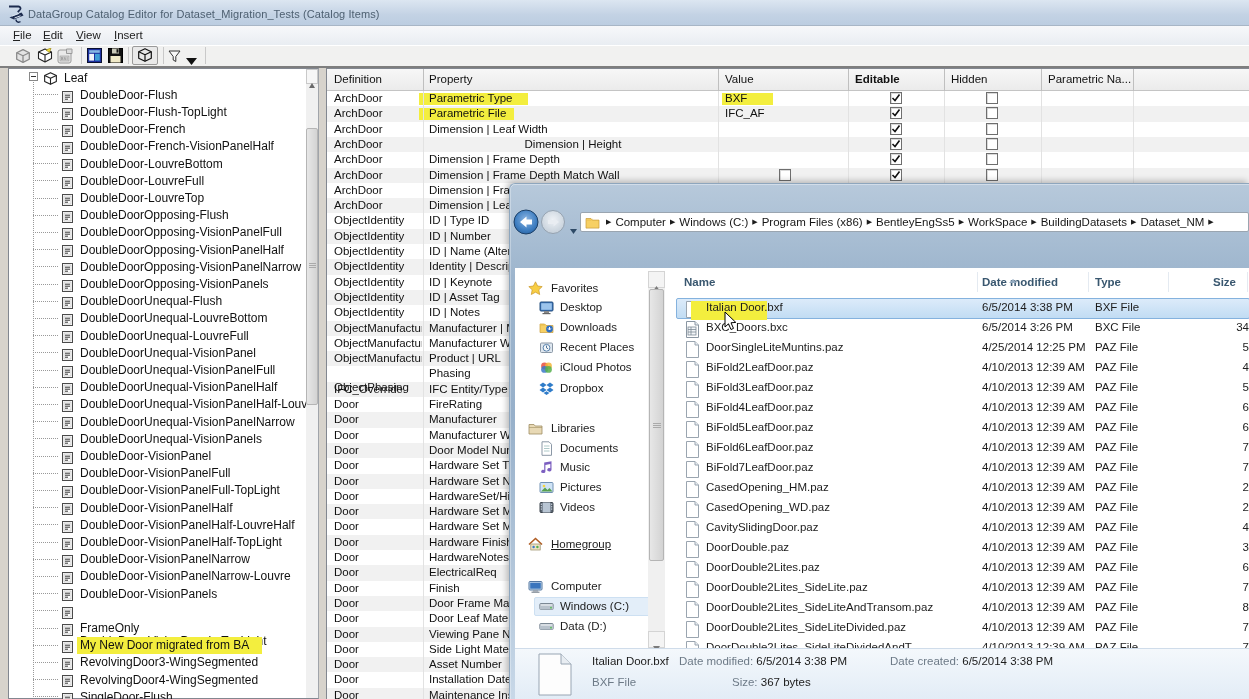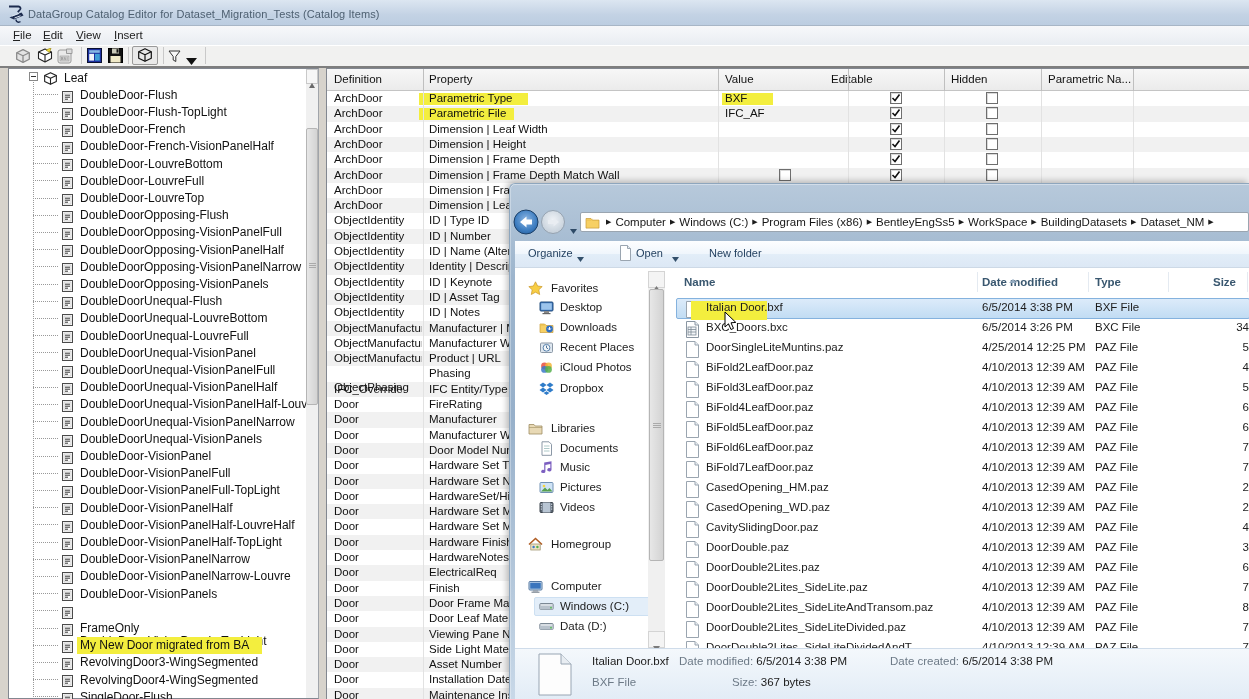--- a/index.html
+++ b/index.html
@@ -493,21 +493,21 @@
       <div style="left:7px;width:88px;">ArchDoor</div>
       <div style="left:102px;width:288px;">Parametric File</div>
       <div style="left:398px;width:120px;">IFC_AF</div>
     </div>
     <div class="abs grow" style="top:52.6px;">
       <div style="left:7px;width:88px;">ArchDoor</div>
       <div style="left:102px;width:288px;">Dimension | Leaf Width</div>
     </div>
     <div class="abs grow" style="top:67.9px;">
       <div style="left:7px;width:88px;">ArchDoor</div>
-      <div style="left:102px;width:288px;">Dimension | Height</div>
+      <div style="left:102px;width:288px;text-align:center;">Dimension | Height</div>
     </div>
     <div class="abs grow" style="top:83.2px;">
       <div style="left:7px;width:88px;">ArchDoor</div>
       <div style="left:102px;width:288px;">Dimension | Frame Depth</div>
     </div>
     <div class="abs grow" style="top:98.5px;">
       <div style="left:7px;width:88px;">ArchDoor</div>
       <div style="left:102px;width:288px;">Dimension | Frame Depth Match Wall</div>
     </div>
     <div class="abs grow" style="top:113.8px;">
@@ -890,21 +890,21 @@
 <div class="abs gcol" style="left:96px;"></div>
 <div class="abs gcol" style="left:391px;"></div>
 <div class="abs gcol" style="left:521px;"></div>
 <div class="abs gcol" style="left:617px;"></div>
 <div class="abs gcol" style="left:714px;"></div>
 <div class="abs gcol" style="left:806px;"></div>
 <div class="abs ghead">
       <span style="left:7px;">Definition</span>
       <span style="left:102px;">Property</span>
       <span style="left:398px;">Value</span>
-      <span style="left:504px;">Editable</span>
+      <span style="left:528px;font-weight:bold;">Editable</span>
       <span style="left:624px;">Hidden</span>
       <span style="left:721px;">Parametric Na...</span>
     </div>
 <div class="abs gcolh" style="left:96px;"></div>
 <div class="abs gcolh" style="left:391px;"></div>
 <div class="abs gcolh" style="left:521px;"></div>
 <div class="abs gcolh" style="left:617px;"></div>
 <div class="abs gcolh" style="left:714px;"></div>
 <div class="abs gcolh" style="left:806px;"></div>
 </div>
@@ -927,35 +927,20 @@
         <circle cx="40" cy="13" r="11.5" fill="url(#fb)" stroke="#94a2b0"></circle>
         <path d="M46,13 L40.5,8.5 L40.5,11 L35,11 L35,15 L40.5,15 L40.5,17.5 Z" fill="#e9edf2"></path>
       </svg></div>
 <div class="abs" style="left:60px;top:36px;"><svg width="7" height="5" viewBox="0 0 7 5" style="">
         <path d="M0,0 h7 l-3.5,5 Z" fill="#2e4a66"></path>
       </svg></div>
 <div class="abs crumbbar"><span style="margin:2px 2px 0 4px;"><svg width="15" height="15" viewBox="0 0 15 15" style="">
           <path d="M1,3.5 h5 l1.3,1.6 h6.7 v8 h-13 Z" fill="#f7d064" stroke="#c99b37" stroke-width=".7"></path>
           <path d="M1,5.1 h5.4 l1,-1.3" fill="none" stroke="#e8bd4e" stroke-width=".8"></path>
         </svg></span><span style="margin:0 4px;font-size:7px;color:#1c1c1c;">▶</span><span>Computer</span><span style="margin:0 4px;font-size:7px;color:#1c1c1c;">▶</span><span>Windows (C:)</span><span style="margin:0 4px;font-size:7px;color:#1c1c1c;">▶</span><span>Program Files (x86)</span><span style="margin:0 4px;font-size:7px;color:#1c1c1c;">▶</span><span>BentleyEngSs5</span><span style="margin:0 4px;font-size:7px;color:#1c1c1c;">▶</span><span>WorkSpace</span><span style="margin:0 4px;font-size:7px;color:#1c1c1c;">▶</span><span>BuildingDatasets</span><span style="margin:0 4px;font-size:7px;color:#1c1c1c;">▶</span><span>Dataset_NM</span><span style="margin:0 4px;font-size:7px;color:#1c1c1c;">▶</span></div>
-<div class="abs cmdbar">
-      <span class="abs" style="left:13px;top:6px;">Organize</span>
-      <span class="abs" style="left:62px;top:11px;"><svg width="7" height="5" viewBox="0 0 7 5" style="">
-          <path d="M0,0 h7 l-3.5,5 Z" fill="#33506b"></path>
-        </svg></span>
-      <span class="abs" style="left:104px;top:4px;"><svg width="13" height="16" viewBox="0 0 13 16" style="">
-          <path d="M1.5,0.5 h7 l3,3 v12 h-10 Z" fill="#fff" stroke="#9aa5b0"></path>
-          <path d="M8.5,0.5 v3 h3" fill="#e8edf2" stroke="#9aa5b0"></path>
-        </svg></span>
-      <span class="abs" style="left:121px;top:6px;">Open</span>
-      <span class="abs" style="left:157px;top:11px;"><svg width="7" height="5" viewBox="0 0 7 5" style="">
-          <path d="M0,0 h7 l-3.5,5 Z" fill="#33506b"></path>
-        </svg></span>
-      <span class="abs" style="left:194px;top:6px;">New folder</span>
-    </div>
 <div class="abs content"></div>
 <div class="abs" style="left:18px;top:97px;"><svg width="15" height="15" viewBox="0 0 15 15" style="">
         <path d="M7.5,0.8 L9.6,5 L14.2,5.6 L10.8,8.8 L11.7,13.5 L7.5,11.2 L3.3,13.5 L4.2,8.8 L0.8,5.6 L5.4,5 Z" fill="#f8ce44" stroke="#c9972a" stroke-width=".7"></path>
       </svg></div>
 <div class="abs sbi" style="left:41px;top:98px;">Favorites</div>
 <div class="abs" style="left:29px;top:116px;"><svg width="15" height="15" viewBox="0 0 15 15" style="">
         <rect x="1" y="2" width="13" height="9" rx="1" fill="#3a75bd" stroke="#26507f"></rect>
         <rect x="2.2" y="3.2" width="10.6" height="6.6" fill="#9cc4ec"></rect>
         <rect x="5" y="11" width="5" height="2" fill="#888"></rect>
         <rect x="3.5" y="13" width="8" height="1.2" fill="#666"></rect>
@@ -1018,21 +1003,21 @@
         <rect x="12.2" y="8.4" width="1" height="1.4" fill="#cfd8e2"></rect>
       </svg></div>
 <div class="abs sbi" style="left:50px;top:317px;">Videos</div>
 <div class="abs" style="left:18px;top:353px;"><svg width="15" height="15" viewBox="0 0 15 15" style="">
         <path d="M1,7.5 L7.5,1.5 L14,7.5" fill="none" stroke="#b05c22" stroke-width="1.6"></path>
         <path d="M2.8,7 v6 h9.4 v-6" fill="#f0e3c8" stroke="#9a general"></path>
         <rect x="2.8" y="7" width="9.4" height="6" fill="#efe2c4" stroke="#998c66" stroke-width=".7"></rect>
         <circle cx="5.6" cy="10" r="1.2" fill="#3b78c9"></circle>
         <circle cx="9.4" cy="10" r="1.2" fill="#56b04c"></circle>
       </svg></div>
-<div class="abs sbi" style="left:41px;top:354px;">Homegroup</div>
+<div class="abs sbi" style="left:41px;top:354px;text-decoration:underline;">Homegroup</div>
 <div class="abs" style="left:18px;top:395px;"><svg width="15" height="15" viewBox="0 0 15 15" style="">
         <rect x="1" y="2.5" width="13" height="8.5" rx="1" fill="#cddff0" stroke="#5376a0"></rect>
         <rect x="2.2" y="3.7" width="10.6" height="6" fill="#3a75bd"></rect>
         <rect x="5" y="11" width="5" height="1.6" fill="#9aa6b2"></rect>
         <rect x="3.5" y="12.6" width="8" height="1.2" fill="#7d8893"></rect>
       </svg></div>
 <div class="abs sbi" style="left:41px;top:396px;">Computer</div>
 <div class="abs" style="left:24px;top:413px;width:118px;height:19px;background:#e3eef9;border:1px solid #cde0f2;border-radius:2px;"></div>
 <div class="abs" style="left:29px;top:415px;"><svg width="15" height="15" viewBox="0 0 15 15" style="">
         <rect x="0.8" y="4.5" width="13.4" height="6" rx="1" fill="#d7dde3" stroke="#7b8894"></rect>

